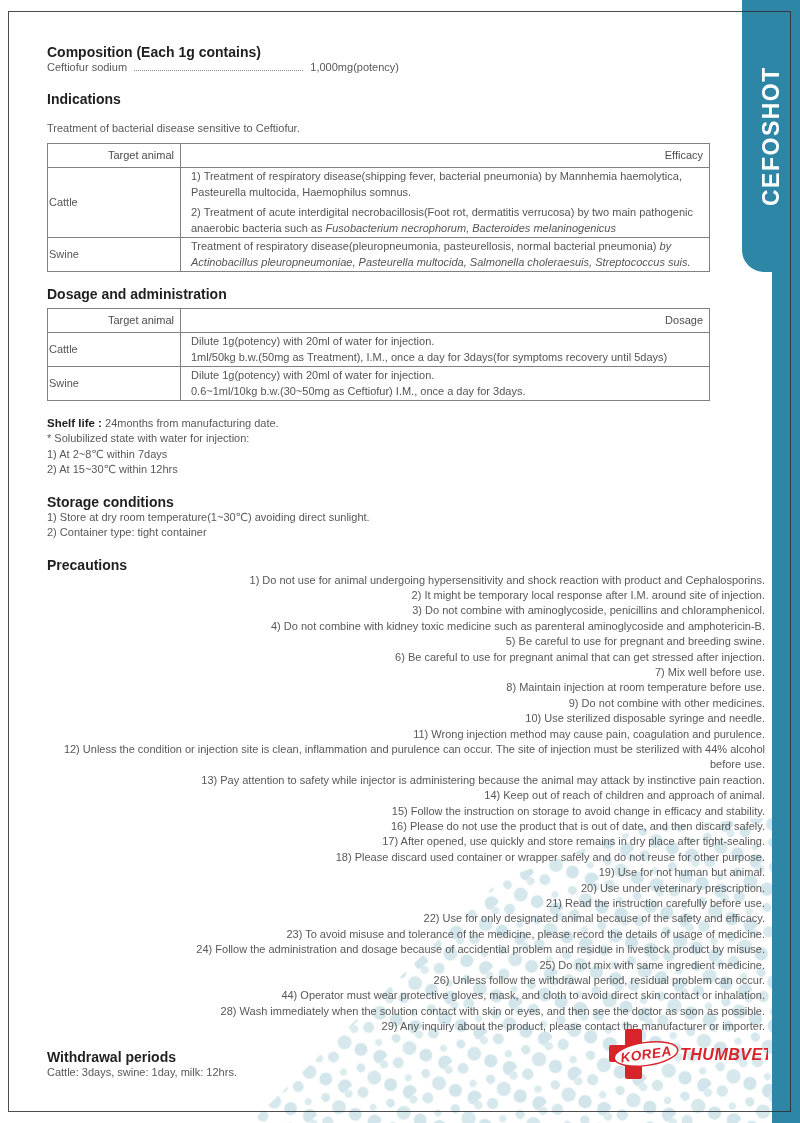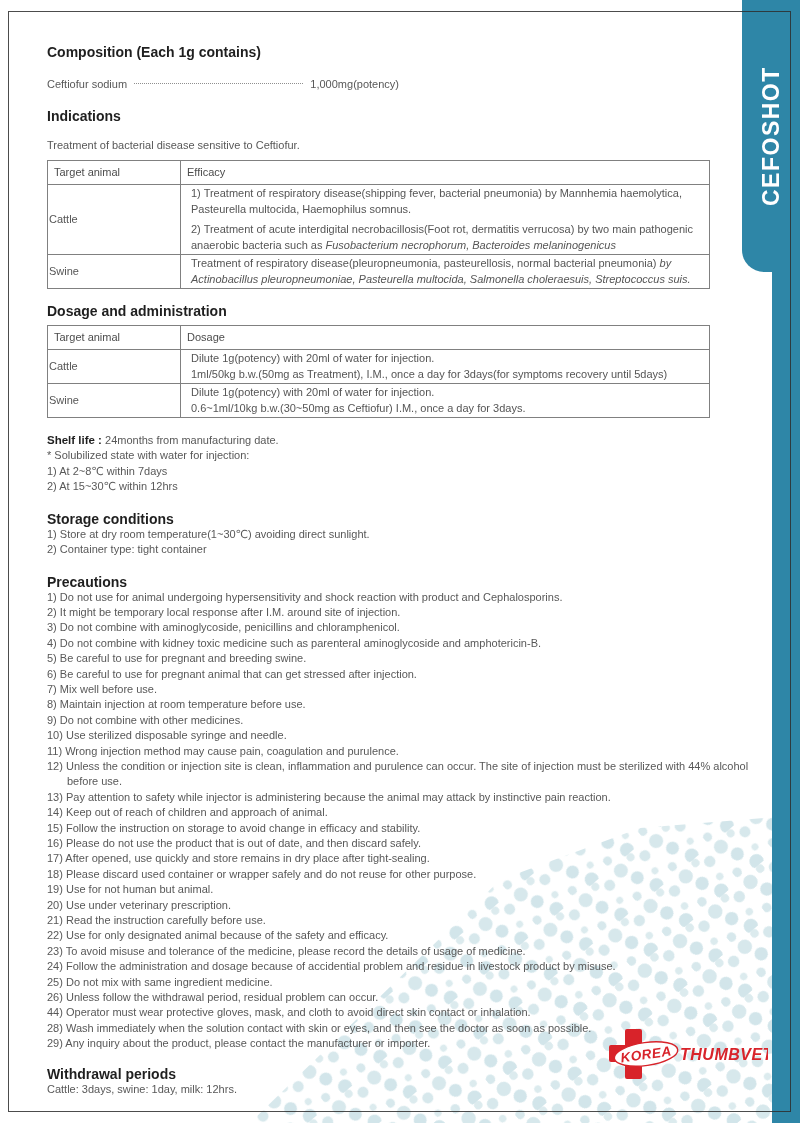--- a/index.html
+++ b/index.html
@@ -16,34 +16,34 @@
             font-size:23px;letter-spacing:1.5px;}
   
   .border-frame{position:absolute;left:8px;top:11px;width:781px;height:1099px;
             border:1px solid rgba(45,45,45,0.85);z-index:6;pointer-events:none;}
   
   .content{position:absolute;left:47px;top:0;width:718px;z-index:2;font-size:11px;line-height:15px;}
   .sec{margin-top:0;}
   .h{font-weight:bold;color:#1f1f1f;font-size:14px;line-height:15px;}
   .inline-h{font-weight:bold;color:#1f1f1f;font-size:11.5px;text-align:center;}
   .line{line-height:15.5px;}
-  .comp-row{display:flex;align-items:center;width:352px;margin-top:17px;}
+  .comp-row{display:flex;align-items:flex-end;width:352px;margin-top:0;}
   .comp-row .leader{flex:1;border-bottom:1.5px dotted #8f8f8f;margin:0 7px 4px 7px;height:1px;}
   .info-table{border-collapse:collapse;width:663px;margin-top:6px;color:#555;}
   .info-table th,.info-table td{border:1px solid #808080;font-weight:normal;font-size:11px;}
-  .info-table th{padding:4px 6px;text-align:left;color:#4c4c4c;}
+  .info-table th{padding:4px 6px;text-align:right;color:#4c4c4c;}
   .col-animal{width:120px;}
   .animal-cell{vertical-align:middle;}
   .text-cell{padding:0 10px;line-height:16.5px;vertical-align:middle;}
   .text-cell p{margin:0 0 3px 0;}
   .text-cell p:last-child{margin-bottom:0;}
   .it{font-style:italic;}
   .gap-m{margin-top:15px;}
   .gap-l{margin-top:17px;}
-  .pre-item{padding-left:20px;text-indent:-20px;line-height:15.4px;}
+  .pre-item{padding-left:20px;text-indent:-20px;line-height:15.4px;text-align:right;}
   .sub-line{line-height:15.5px;}
   
   .logo{position:absolute;left:606px;top:1026px;z-index:3;}
 </style>
 </head>
 <body>
 
 <div class="page">
 
   <svg class="dots" width="800" height="1123" aria-hidden="true">

